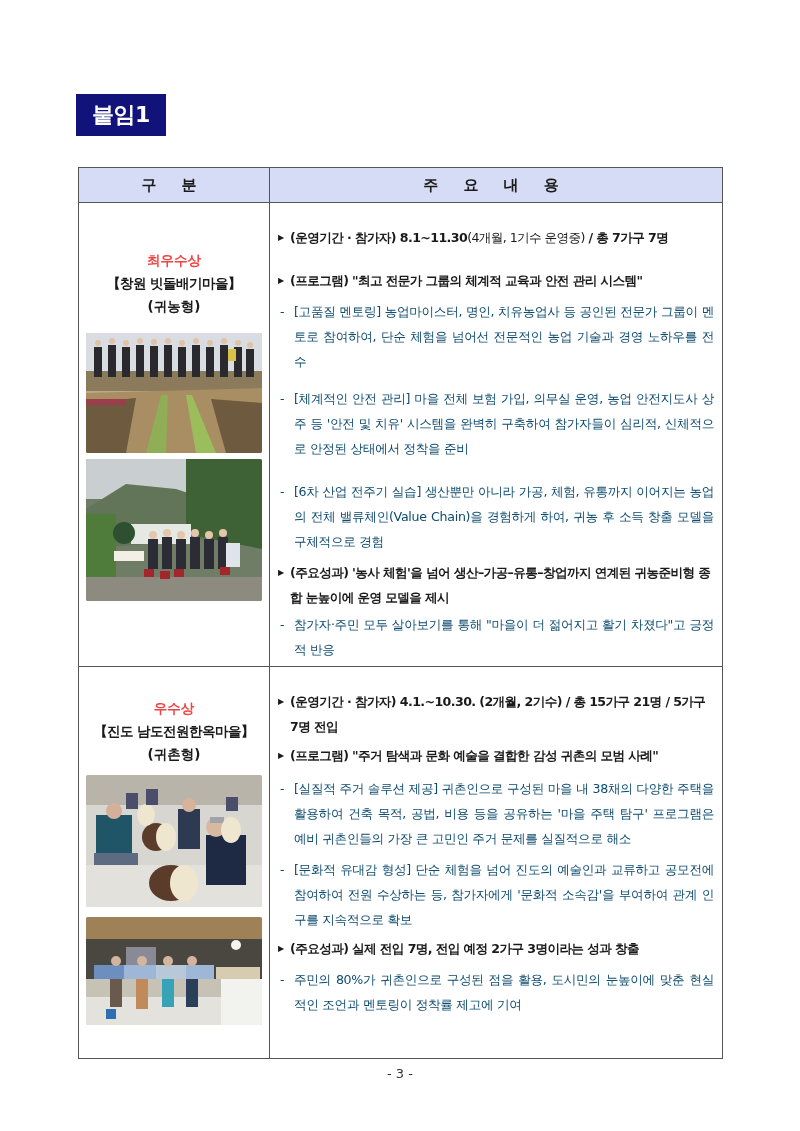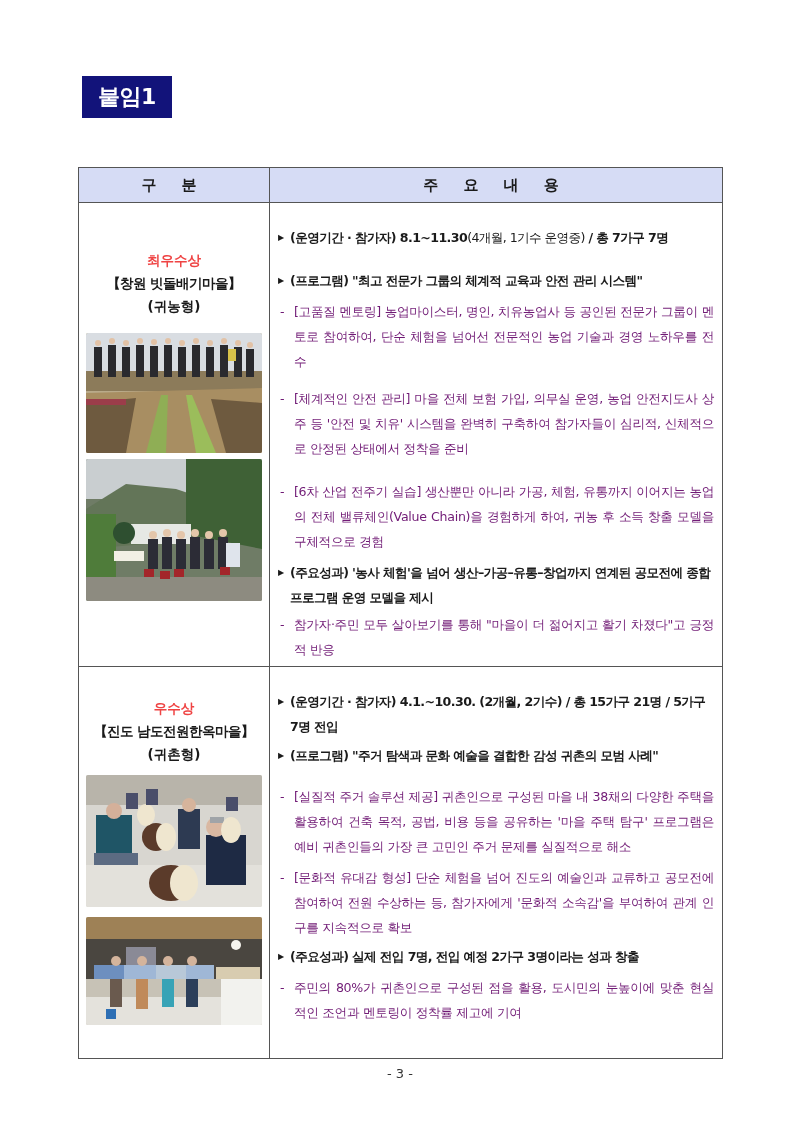--- a/index.html
+++ b/index.html
@@ -1,39 +1,39 @@
 <!DOCTYPE html>
 <html><head>
 <meta charset="utf-8">
 <style>
   * { box-sizing: border-box; margin: 0; padding: 0; }
   html, body { width: 800px; height: 1131px; background: #ffffff; overflow: hidden; }
   body { font-family: "DejaVu Sans", "Liberation Sans", sans-serif; color: #1a1a1a; position: relative; }
 
-  .title-row { position: absolute; top: 76px; left: 76px; width: 645px; height: 32px; display: flex; margin-left: 6px; }
+  .title-row { position: absolute; top: 94px; left: 76px; width: 645px; height: 32px; display: flex; }
   .title-badge { width: 90px; height: 42px; background: #12137a; color: #fff; font-weight: bold; font-size: 22px; display: flex; align-items: center; justify-content: center; letter-spacing: -0.5px; }
   .title-box { margin-left: 10px; flex: 1; height: 42px; border: 1.5px solid #333; display: flex; align-items: center; padding-left: 14px; font-size: 22px; font-weight: bold; letter-spacing: -0.8px; }
 
   table.summary { position: absolute; top: 167px; left: 78px; width: 644px; border-collapse: collapse; table-layout: fixed; }
   table.summary th, table.summary td { border: 1.2px solid #555; }
   table.summary th { background: #d6dcf5; height: 35px; font-size: 15px; font-weight: bold; letter-spacing: 10px; text-align: center; }
   col.c1 { width: 191px; }
   col.c2 { width: 453px; }
 
   td.cat { vertical-align: top; text-align: center; padding: 0 6px; }
   .award { color: #ef4444; font-weight: bold; font-size: 13.5px; margin-top: 46px; line-height: 22px; }
   .village { font-weight: bold; font-size: 13.5px; line-height: 24px; letter-spacing: -0.5px; }
   .type { font-weight: bold; font-size: 13.5px; line-height: 22px; }
   .photo { width: 176px; margin: 0 auto; border-radius: 2px; overflow: hidden; }
 
   td.content { vertical-align: top; padding: 4px 8px 4px 8px; }
   .b { font-size: 12.6px; font-weight: bold; line-height: 25px; letter-spacing: -0.6px; padding-left: 12px; text-indent: -12px; margin-top: 18px; }
   .b .tri { font-size: 8px; display: inline-block; width: 12px; text-indent: 0; vertical-align: 2px; }
   .b .light { font-weight: normal; }
-  .d { font-size: 12.6px; line-height: 25px; letter-spacing: -0.3px; padding-left: 16px; text-indent: -14px; margin-top: 6px; color: #701a75; text-align: justify; }
+  .d { font-size: 12.6px; line-height: 25px; letter-spacing: -0.3px; padding-left: 16px; text-indent: -14px; margin-top: 6px; color: #0c4a6e; text-align: justify; }
   .d .dash { display: inline-block; width: 14px; text-indent: 0; }
 
   .page-no { position: absolute; top: 1066px; left: 0; width: 800px; text-align: center; font-size: 13px; color: #333; }
 </style>
 </head>
 <body>
 
 <div class="title-row">
   <div class="title-badge">붙임1</div>
 </div>
@@ -143,21 +143,21 @@
         <div class="d">
           <span class="dash">-</span><span>[고품질 멘토링] 농업마이스터, 명인, 치유농업사 등 공인된 전문가 그룹이 멘토로 참여하여, 단순 체험을 넘어선 전문적인 농업 기술과 경영 노하우를 전수</span>
         </div>
         <div class="d" style="margin-top:12px;">
           <span class="dash">-</span><span>[체계적인 안전 관리] 마을 전체 보험 가입, 의무실 운영, 농업 안전지도사 상주 등 '안전 및 치유' 시스템을 완벽히 구축하여 참가자들이 심리적, 신체적으로 안정된 상태에서 정착을 준비</span>
         </div>
         <div class="d" style="margin-top:18px;">
           <span class="dash">-</span><span>[6차 산업 전주기 실습] 생산뿐만 아니라 가공, 체험, 유통까지 이어지는 농업의 전체 밸류체인(Value Chain)을 경험하게 하여, 귀농 후 소득 창출 모델을 구체적으로 경험</span>
         </div>
         <div class="b" style="margin-top:6px;">
-          <span class="tri">▶</span><span>(주요성과)</span><span> '농사 체험'을 넘어 생산–가공–유통–창업까지 연계된 공모전에 종합 프로그램 운영 모델을 제시</span>
+          <span class="tri">▶</span><span>(주요성과)</span><span> '농사 체험'을 넘어 생산–가공–유통–창업까지 연계된 귀농준비형 종합 눈높이에 운영 모델을 제시</span>
         </div>
         <div class="d" style="margin-top:2px;">
           <span class="dash">-</span><span>참가자·주민 모두 살아보기를 통해 "마을이 더 젊어지고 활기 차졌다"고 긍정적 반응</span>
         </div>
       </td>
     </tr>
 
     <tr style="height:392px;">
       <td class="cat">
         <div class="award" style="margin-top:30px;">우수상</div>
@@ -214,21 +214,21 @@
           </svg>
         </div>
       </td>
       <td class="content">
         <div class="b">
           <span class="tri">▶</span><span>(운영기간 · 참가자)</span><span> 4.1.~10.30. (2개월, 2기수) / 총 15가구 21명 / 5가구 7명 전입</span>
         </div>
         <div class="b" style="margin-top:4px;">
           <span class="tri">▶</span><span>(프로그램)</span><span> "주거 탐색과 문화 예술을 결합한 감성 귀촌의 모범 사례"</span>
         </div>
-        <div class="d" style="margin-top:16px;">
+        <div class="d" style="margin-top:8px;">
           <span class="dash">-</span><span>[실질적 주거 솔루션 제공] 귀촌인으로 구성된 마을 내 38채의 다양한 주택을 활용하여 건축 목적, 공법, 비용 등을 공유하는 '마을 주택 탐구' 프로그램은 예비 귀촌인들의 가장 큰 고민인 주거 문제를 실질적으로 해소</span>
         </div>
         <div class="d" style="margin-top:6px;">
           <span class="dash">-</span><span>[문화적 유대감 형성] 단순 체험을 넘어 진도의 예술인과 교류하고 공모전에 참여하여 전원 수상하는 등, 참가자에게 '문화적 소속감'을 부여하여 관계 인구를 지속적으로 확보</span>
         </div>
         <div class="b" style="margin-top:4px;">
           <span class="tri">▶</span><span>(주요성과)</span><span> 실제 전입 7명, 전입 예정 2가구 3명이라는 성과 창출</span>
         </div>
         <div class="d" style="">
           <span class="dash">-</span><span>주민의 80%가 귀촌인으로 구성된 점을 활용, 도시민의 눈높이에 맞춘 현실적인 조언과 멘토링이 정착률 제고에 기여</span>

